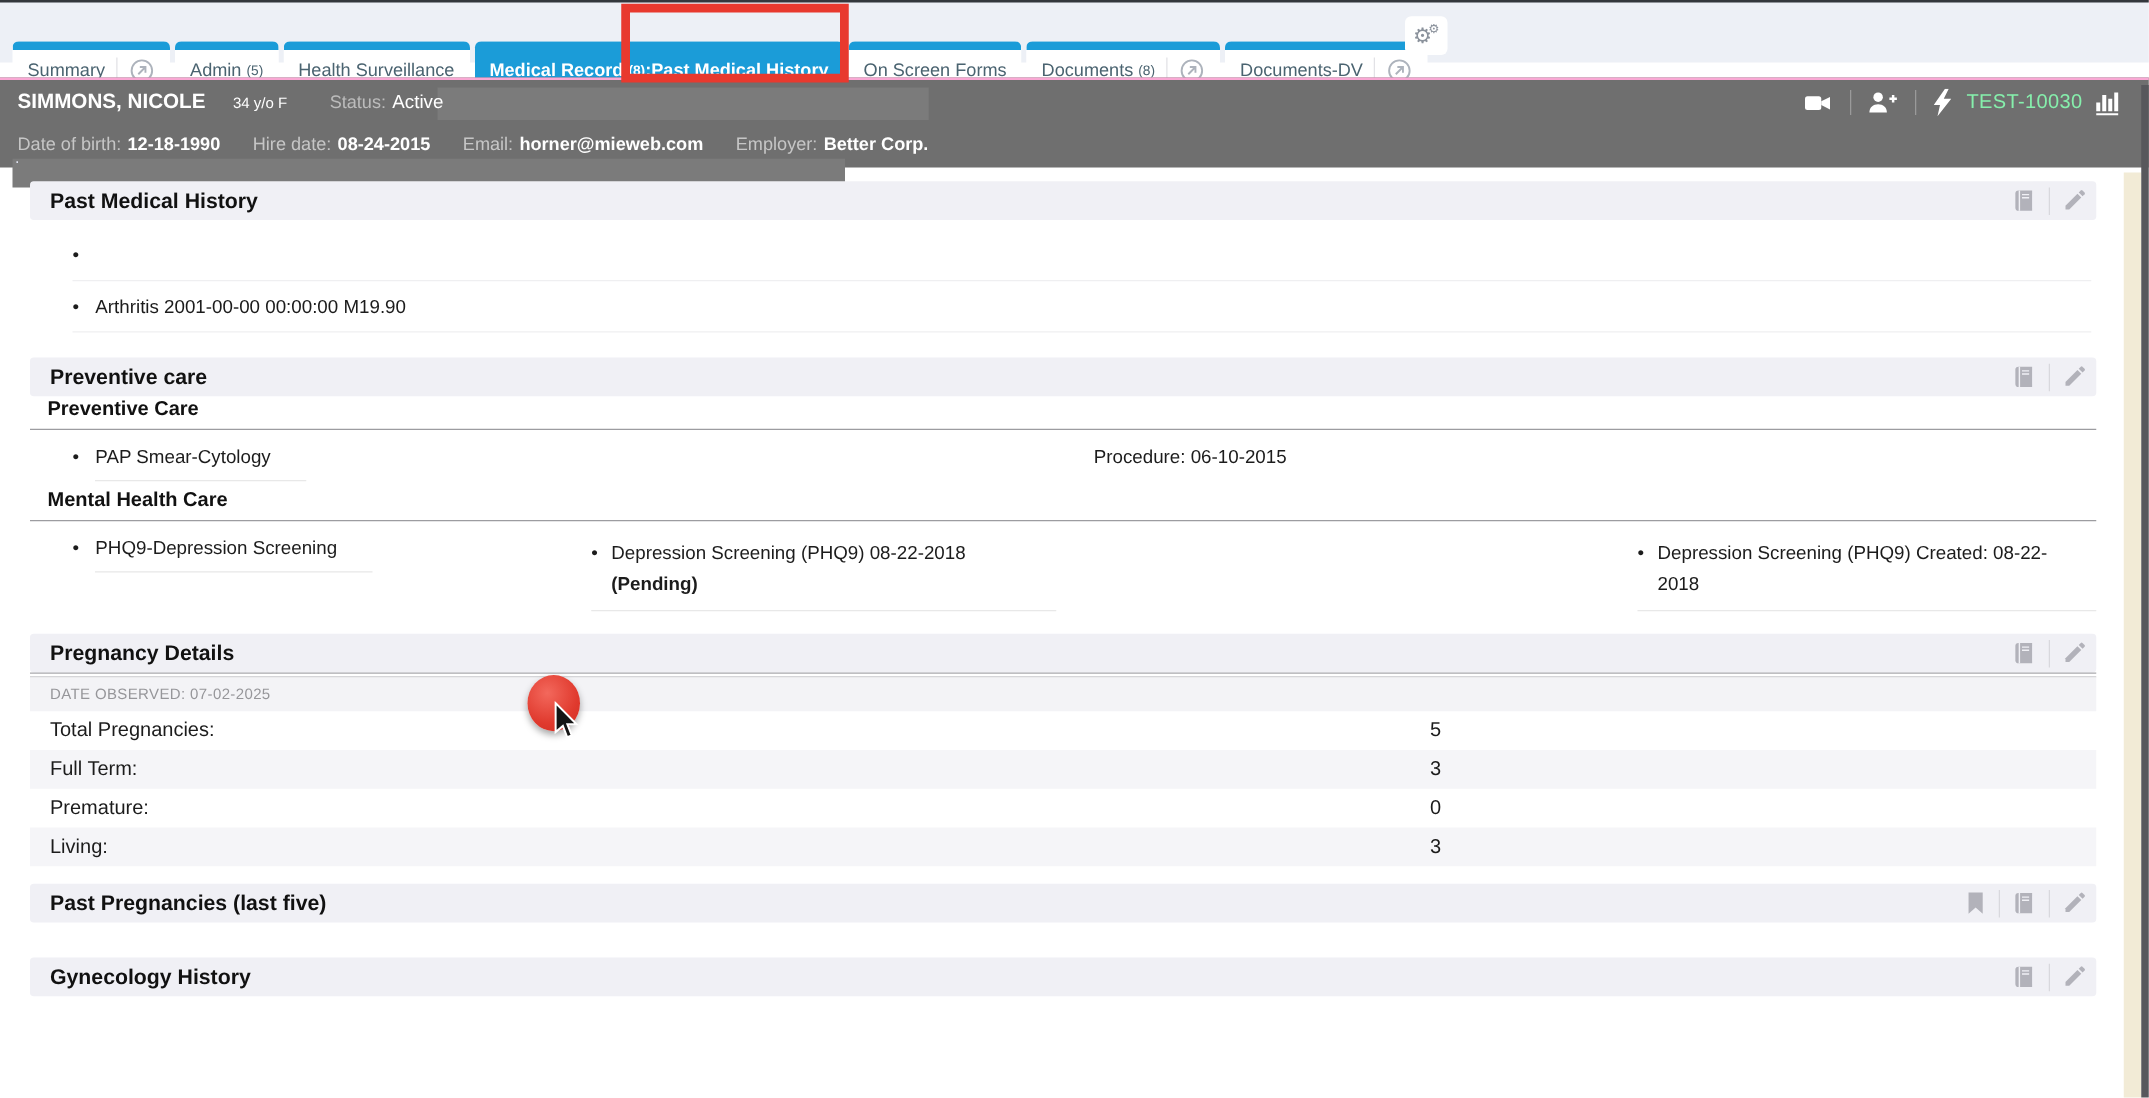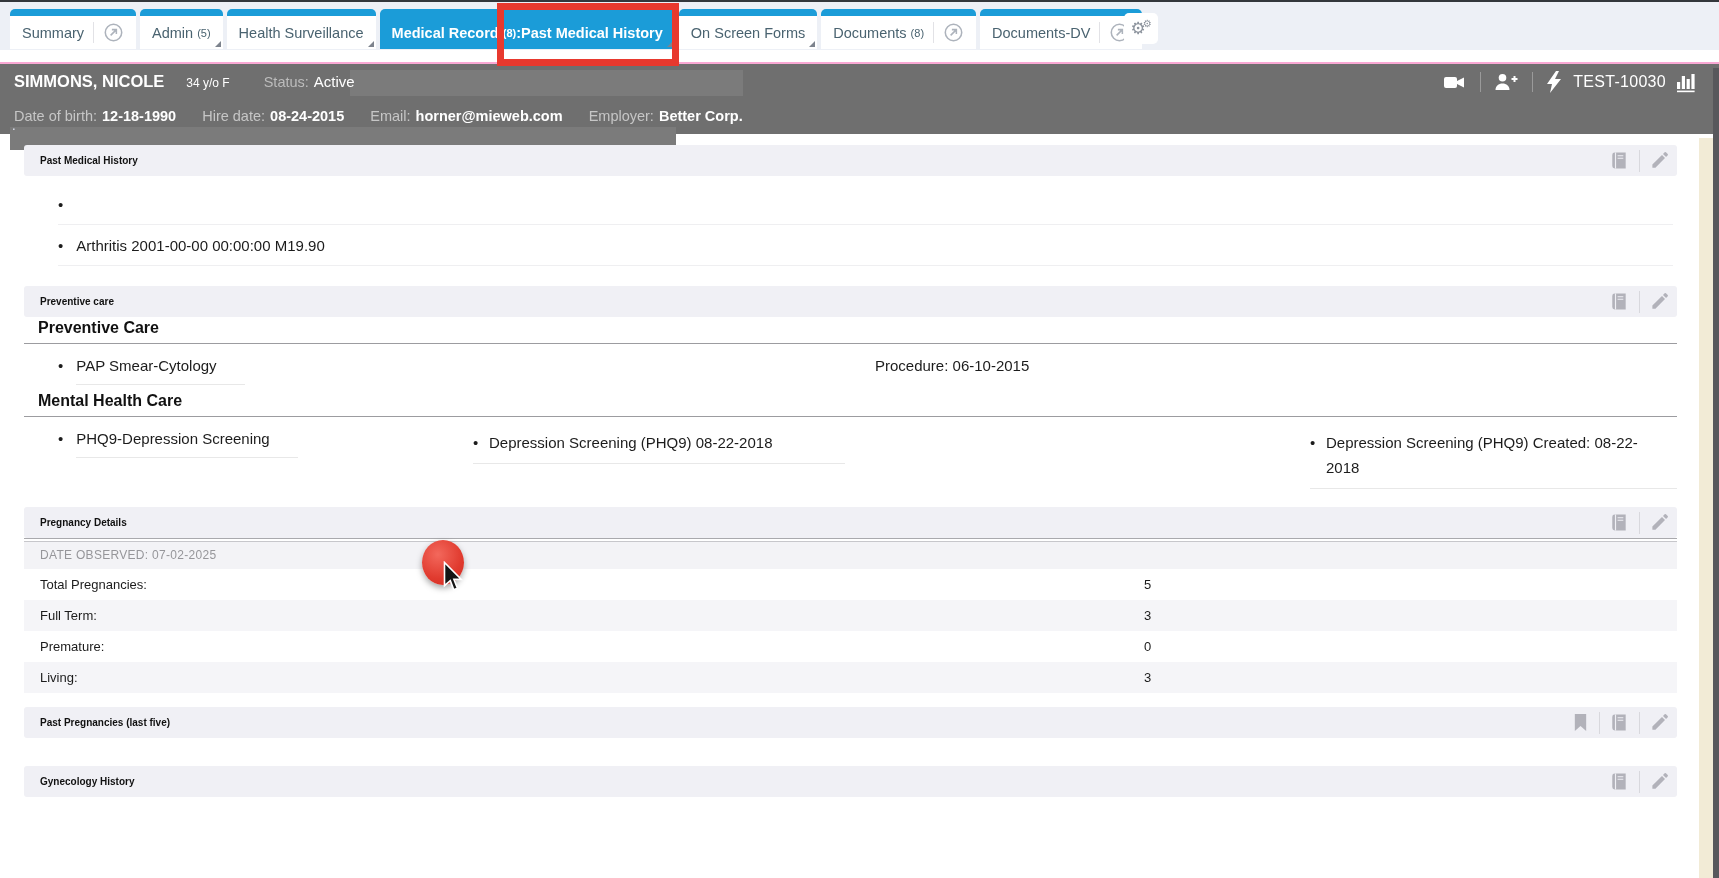--- a/index.html
+++ b/index.html
@@ -4,21 +4,21 @@
 <style>
   html,body{margin:0;padding:0;}
   body{width:1719px;height:878px;position:relative;overflow:hidden;background:#fff;
        font-family:"Liberation Sans",sans-serif;color:#1c1c1c;}
   
   .topedge{position:absolute;top:0;left:0;width:100%;height:2px;background:#33373c;z-index:6;}
   .tabbar{position:absolute;top:0;left:0;width:100%;height:50px;background:#edf0f6;}
   .tabs{position:absolute;left:10px;top:9px;display:flex;gap:4px;align-items:flex-end;}
   .tab{position:relative;background:#fff;border-top:7px solid #1b9cd8;border-radius:5px 5px 0 0;
        height:33px;display:flex;align-items:center;padding:0 12px;font-size:14.5px;color:#4a6370;
-       white-space:nowrap;cursor:pointer;}
+       white-space:nowrap;cursor:pointer;margin-top:24px;}
   .tab.active{background:#1b9cd8;color:#fff;font-weight:bold;}
   .cnt{font-size:11px;margin-left:4px;}
   .ext{margin-left:9px;padding-left:9px;border-left:1px solid #e2e2e6;display:flex;align-items:center;color:#adb3bc;}
   .fold::after{content:"";position:absolute;right:2px;bottom:2px;width:0;height:0;
        border-left:6px solid transparent;border-bottom:6px solid #7d838d;}
   .gearbtn{position:absolute;left:1124px;top:13px;width:34px;height:31px;background:#fff;border-radius:5px;
        color:#8b929c;display:flex;align-items:center;justify-content:center;cursor:pointer;}
   .gearbtn .g1{font-size:17px;line-height:1;}
   .gearbtn .g2{font-size:10px;line-height:1;margin:-10px 0 0 -3px;}
   .redbox{position:absolute;left:497px;top:3px;width:182px;height:63px;border:7px solid #e8392e;
@@ -26,31 +26,31 @@
   
   .ph{position:absolute;top:62px;left:0;width:100%;height:72px;background:#6f6f6f;
       border-top:2px solid #f9a8d4;box-sizing:border-box;}
   .hl1{position:absolute;left:350px;top:6px;width:393px;height:26px;background:#7b7b7b;}
   .hl2{position:absolute;left:10px;top:63px;width:666px;height:23px;background:#7b7b7b;}
   .ph-row1{position:absolute;top:8px;left:14px;display:flex;align-items:baseline;color:#fff;z-index:2;}
   .pname{font-size:16.5px;font-weight:bold;}
   .page{font-size:12px;margin-left:22px;}
   .pstatl{font-size:14.5px;color:#bcbcbc;margin-left:34px;}
   .pstatv{font-size:15px;margin-left:5px;}
-  .ph-ic{position:absolute;right:24px;top:7px;display:flex;align-items:center;color:#ffffff;z-index:2;}
+  .ph-ic{position:absolute;right:24px;top:7px;display:flex;align-items:center;color:#86efac;z-index:2;}
   .vsep{width:1px;height:20px;background:#9a9a9a;margin:0 14px;}
   .chartid{font-size:16px;margin:0 10px 0 12px;letter-spacing:.3px;}
   .ph-row2{position:absolute;top:44px;left:14px;display:flex;gap:26px;font-size:14.5px;color:#c6c6c6;z-index:2;}
   .ph-row2 b{color:#fff;margin-left:5px;font-weight:bold;}
   .straydot{position:absolute;left:12px;bottom:1px;color:#dfe3f2;font-size:13px;z-index:2;}
   
   #content{position:absolute;top:138px;left:0;width:1699px;}
   .secbar{margin:0 22px 0 24px;height:31px;background:#f0f0f5;border-radius:3px;display:flex;
           align-items:center;padding:0 8px 0 16px;box-sizing:border-box;}
-  .sectitle{font-weight:bold;font-size:10px;color:#111;flex:1;}
+  .sectitle{font-weight:bold;font-size:17px;color:#111;flex:1;}
   .secicons{display:flex;align-items:center;color:#b2b2ba;}
   .isep{width:1px;height:22px;background:#d8d8dd;margin:0 10px;}
   .icbtn{display:flex;align-items:center;cursor:pointer;color:#b2b2ba;}
   .mt7{margin-top:7px;} .mt20{margin-top:20px;} .mt2{margin-top:2px;} .mt14{margin-top:14px;} .mt28{margin-top:28px;}
   ul.pmh{list-style:none;margin:8px 26px 0 58px;padding:0;}
   ul.pmh li{height:40px;display:flex;align-items:center;border-bottom:1px solid #efeff1;font-size:15px;}
   .bdot{margin-right:13px;font-size:15px;}
   
   .pcare{position:relative;margin:0 22px 0 24px;}
   .pchead{position:relative;height:38px;}
@@ -70,21 +70,21 @@
   .l2{padding-left:16px;font-weight:bold;}
   .wraptxt{width:330px;}
   
   .pregblk{margin:0 22px 0 24px;}
   .greenhead{padding:15px 0 9px 16px;color:#567d21;}
   .gh1{font-size:17.5px;font-weight:bold;}
   .gh2{font-size:13px;font-weight:bold;margin-left:7px;}
   .dblrule{height:2px;border-top:1px solid #a9a9ad;border-bottom:1px solid #c7c7cb;}
   .daterow{height:27px;line-height:27px;background:#f3f3f6;color:#96969a;font-size:12px;
            padding-left:16px;letter-spacing:.3px;}
-  .pregrow{height:31px;line-height:31px;position:relative;font-size:13px;padding-left:16px;}
+  .pregrow{height:31px;line-height:31px;position:relative;font-size:16px;padding-left:16px;}
   .alt{background:#f5f5f8;}
   .pregval{position:absolute;left:1120px;top:0;}
   
   .cream{position:absolute;right:6px;top:138px;bottom:0;width:14px;background:#f2ebd6;z-index:3;}
   .sbar{position:absolute;right:0;top:68px;bottom:0;width:6px;background:#58585c;z-index:4;}
   
   .clickdot{position:absolute;left:422px;top:540px;width:42px;height:45px;border-radius:50%;z-index:40;
     background:radial-gradient(circle at 38% 32%,#f3685c,#e03a2e 60%,#cf2c22);
     box-shadow:0 3px 6px rgba(0,0,0,.35);}
   .cursor{position:absolute;left:443px;top:561px;z-index:41;}
@@ -260,20 +260,21 @@
     <div class="prow rowphq">
       <span class="bitem">
           <span class="bdot">•</span>
           <span class="ulItem">PHQ9-Depression Screening</span>
         </span>
       <div class="pcell pastcell">
         <div class="cline">
             <span class="cdot">•</span>
             <span>Depression Screening (PHQ9) 08-22-2018</span>
           </div>
+        <div class="l2">(Pending)</div>
       </div>
       <div class="pcell pendcell">
         <div class="cline">
             <span class="cdot">•</span>
             <span class="wraptxt">Depression Screening (PHQ9) Created: 08-22-2018</span>
           </div>
       </div>
     </div>
   </div>
 

